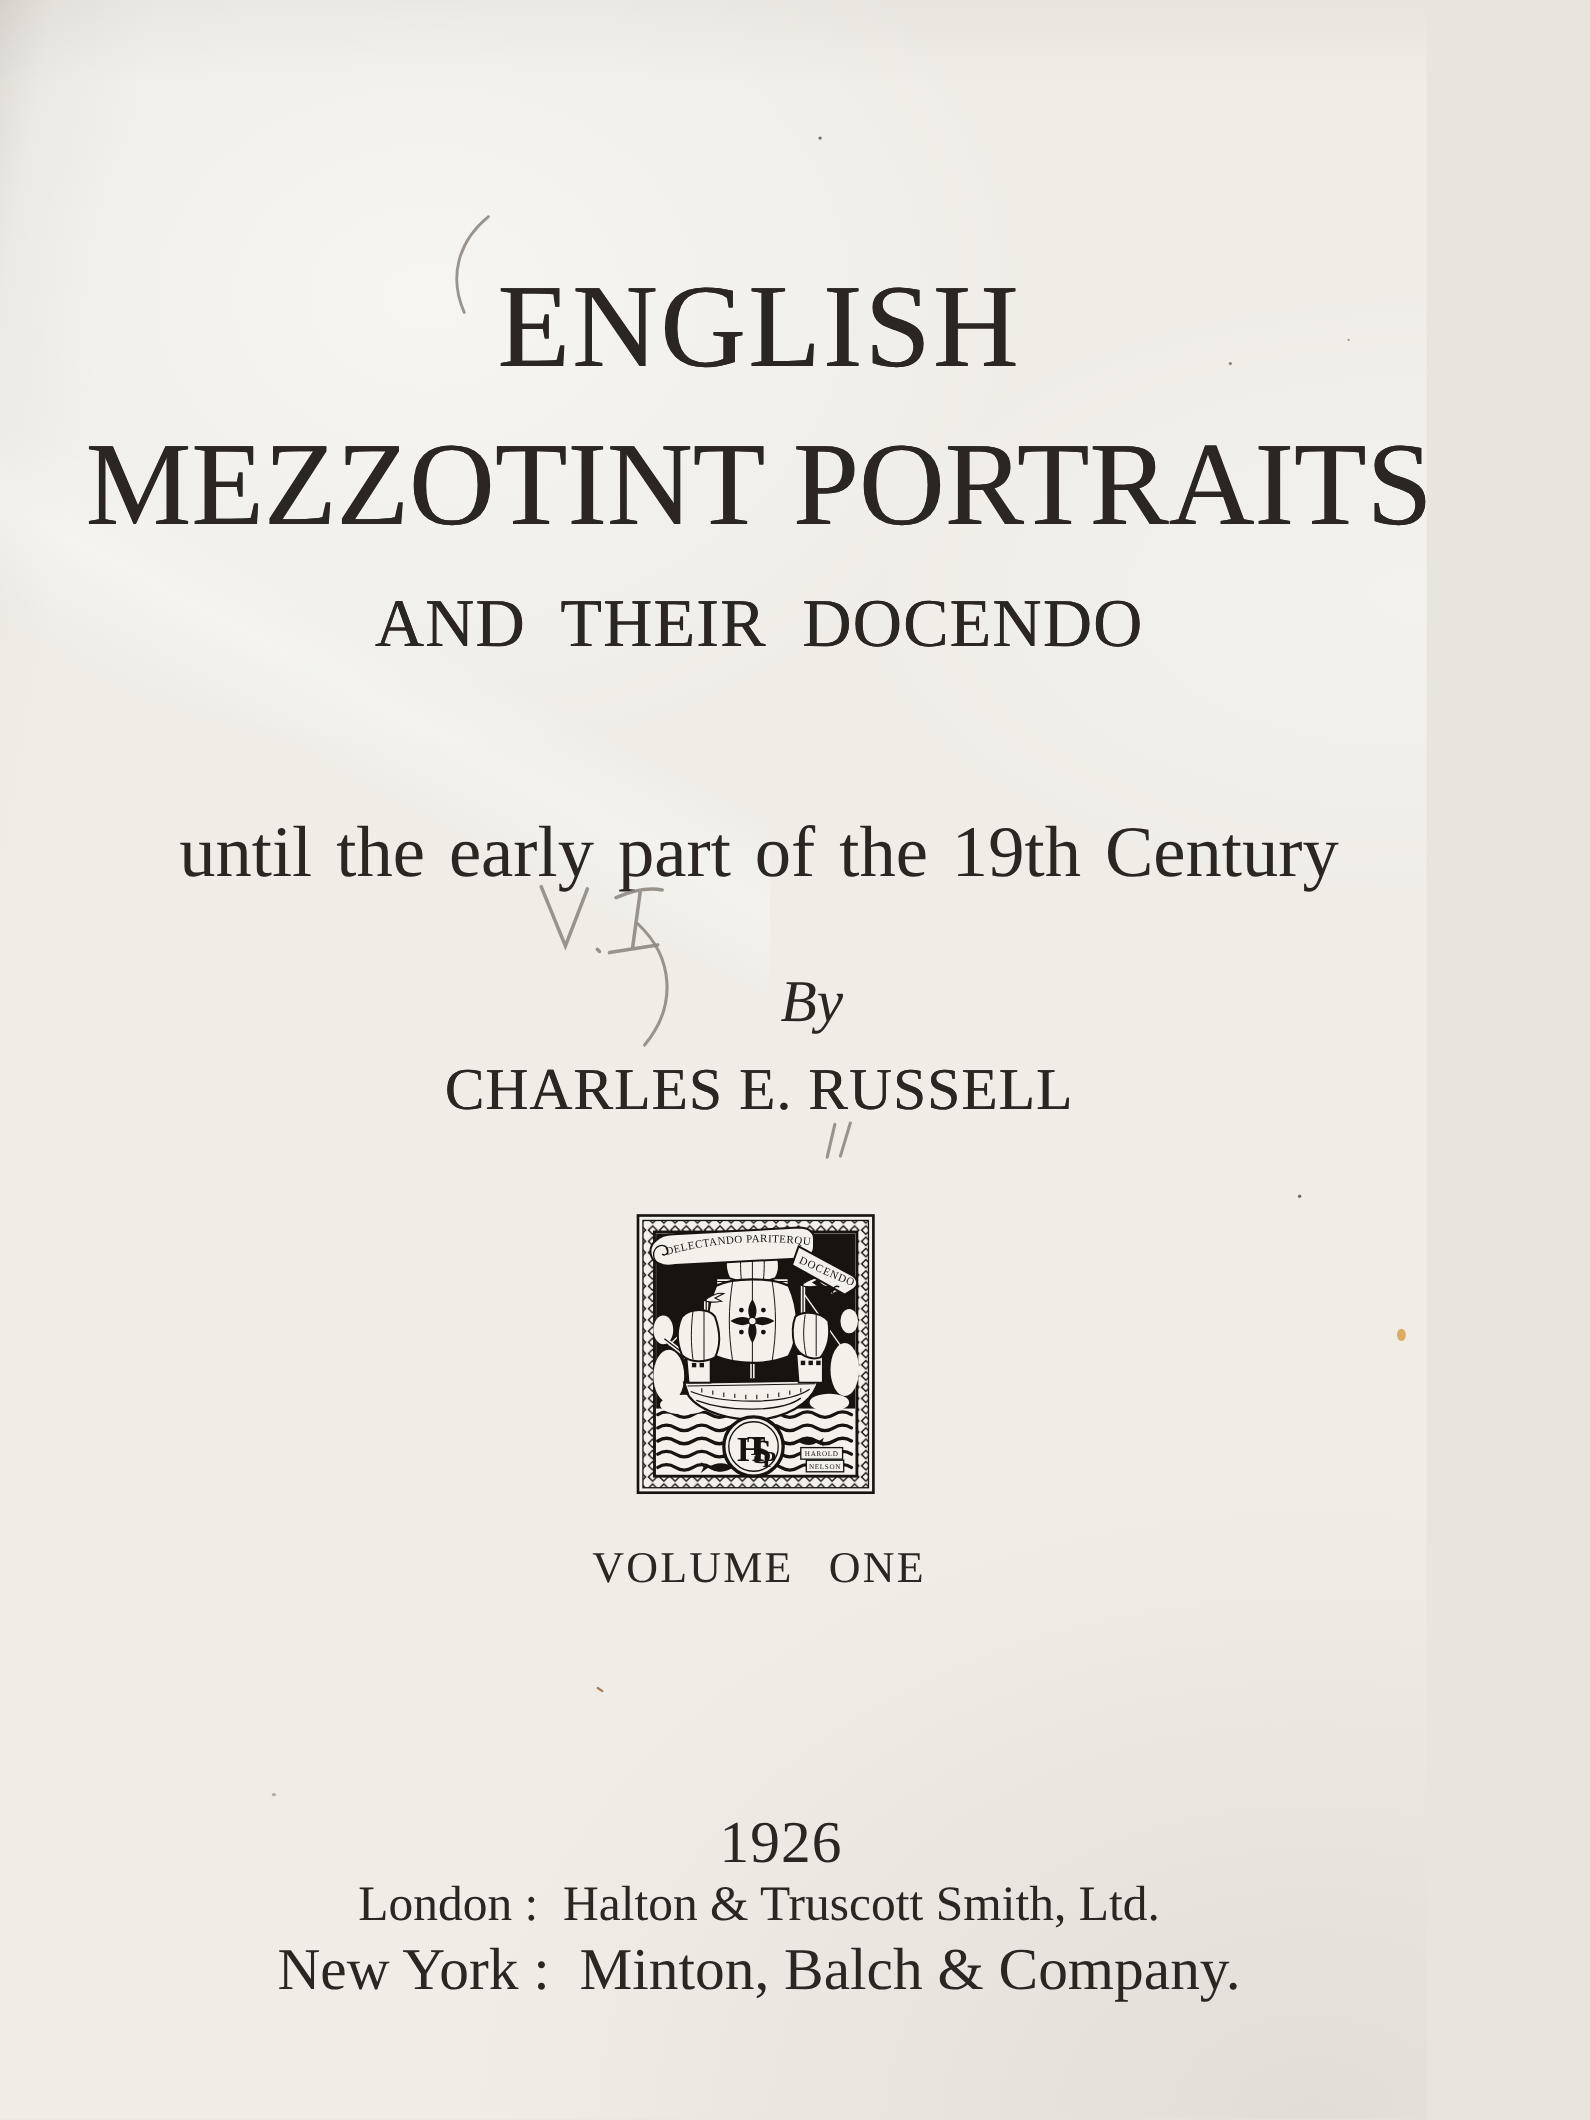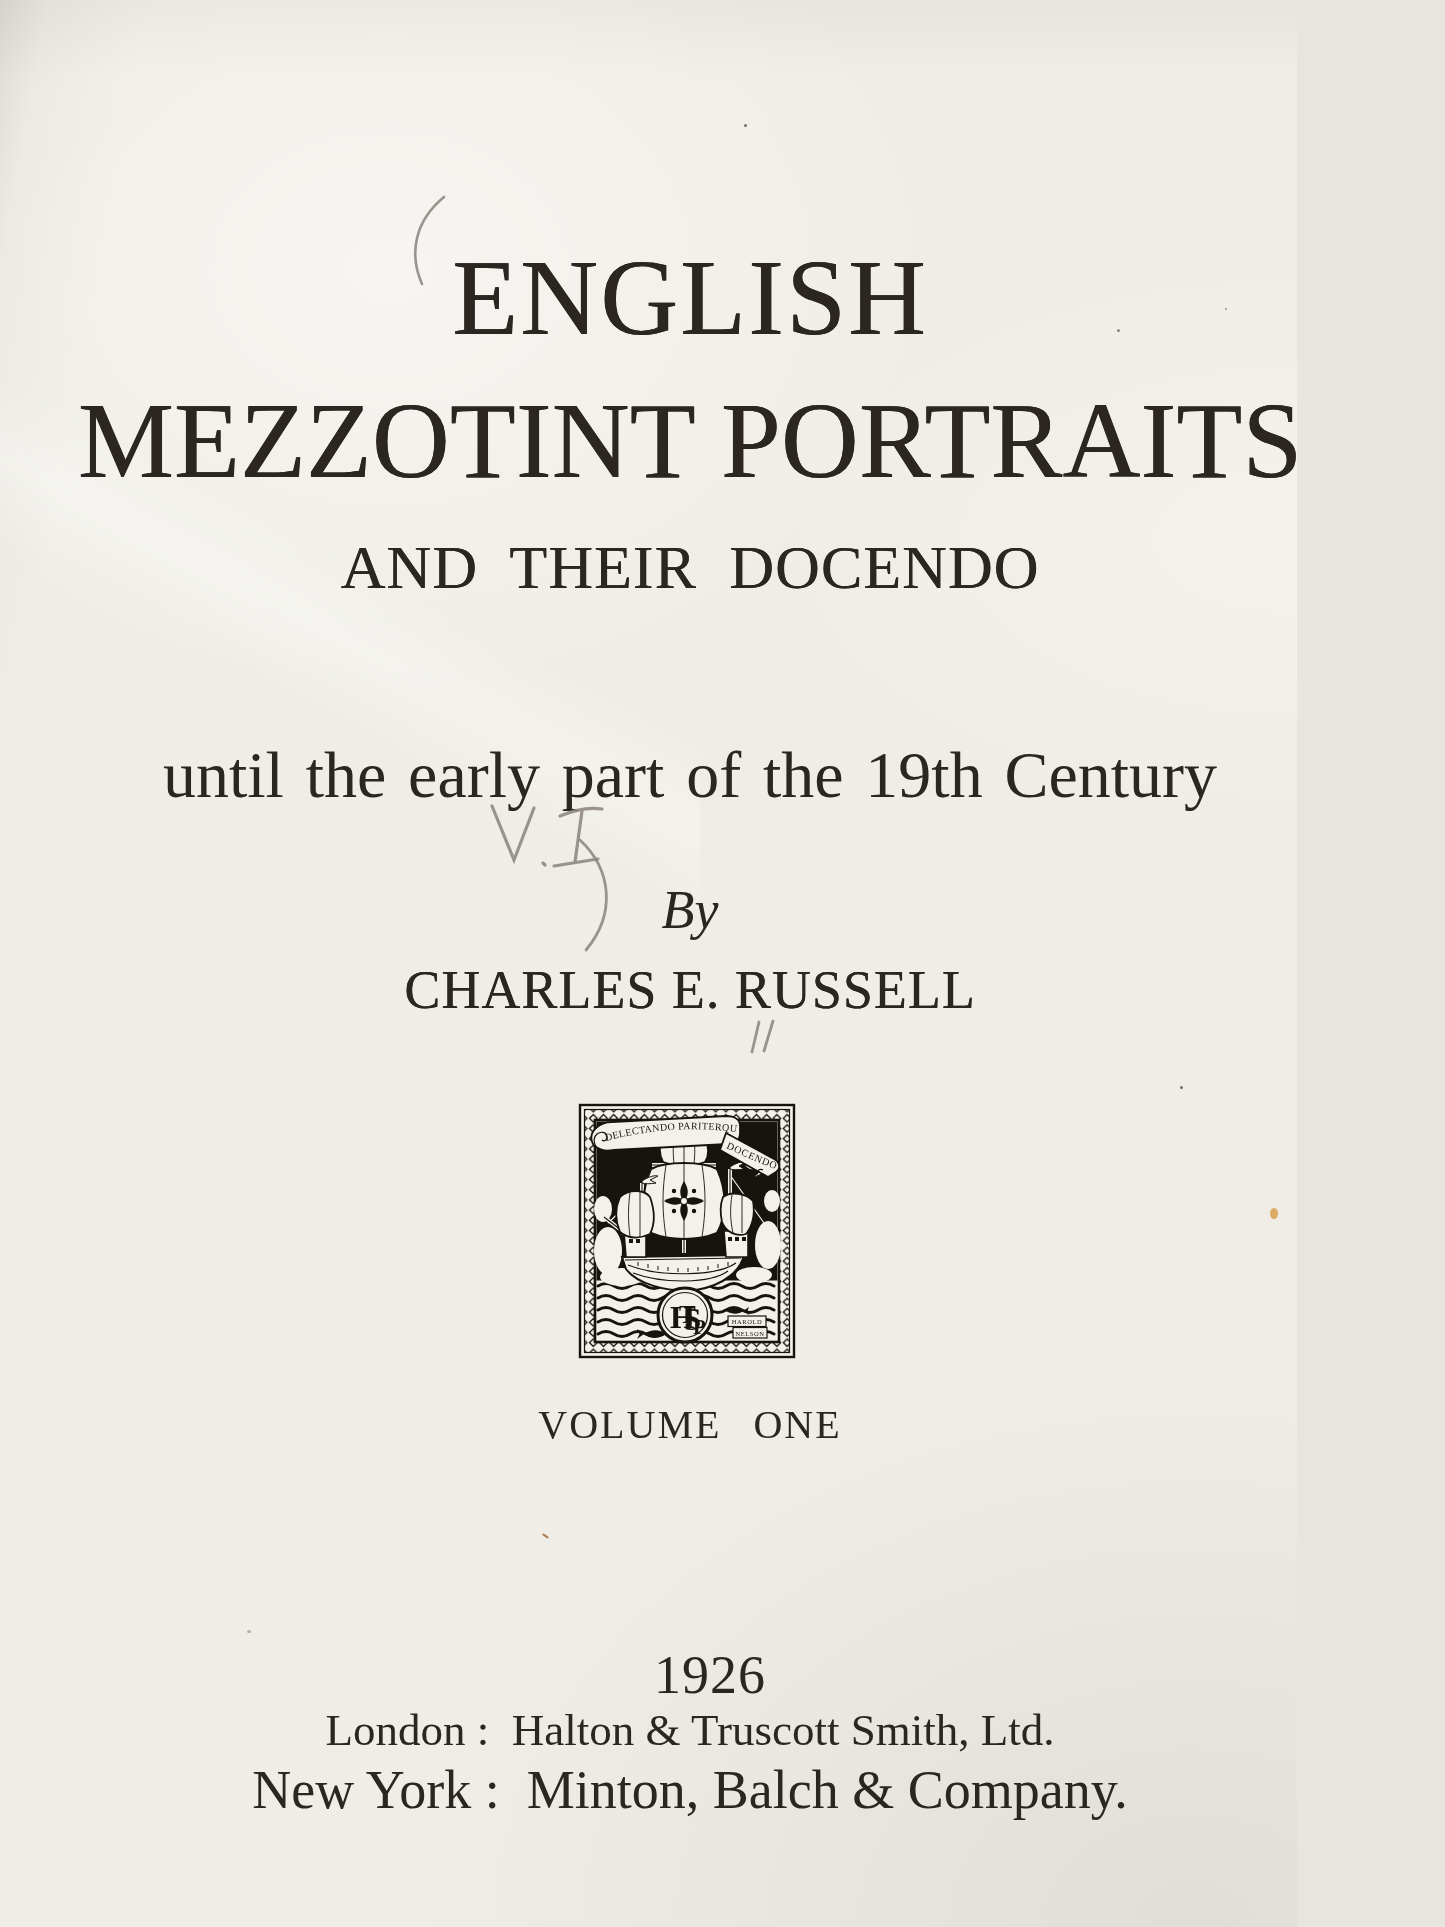--- a/index.html
+++ b/index.html
@@ -21,21 +21,21 @@
     position:absolute;left:-120px;top:300px;width:820px;height:620px;
     background:linear-gradient(28deg, rgba(255,255,255,0) 42%, rgba(255,255,255,0.30) 50%, rgba(255,255,255,0) 58%);
     pointer-events:none;
   }
   .cl{position:absolute;left:0;width:1380px;text-align:center;line-height:1;white-space:pre;}
   .title1{top:244px;font-size:108px;letter-spacing:2px;text-shadow:.4px 0 0 currentColor;}
   .title2{top:387px;font-size:108px;letter-spacing:0px;text-shadow:.4px 0 0 currentColor;}
   .subtitle{top:536px;font-size:62px;letter-spacing:1px;word-spacing:16px;text-shadow:.3px 0 0 currentColor;}
   .tag1{top:655px;font-size:66px;word-spacing:0.5em;}
   .tag2{top:742px;font-size:66px;word-spacing:0.08em;}
-  .byline{top:883px;font-size:54px;font-style:italic;}
+  .byline{top:883px;font-size:54px;font-style:italic;padding-left:48px;}
   .author{top:963px;font-size:54px;letter-spacing:1px;text-shadow:.3px 0 0 currentColor;}
   .volume{top:1405px;font-size:40px;letter-spacing:2px;word-spacing:20px;}
   .year{top:1648px;font-size:54px;letter-spacing:1px;margin-left:20px;}
   .imprint1{top:1708px;font-size:45px;}
   .imprint2{top:1763px;font-size:54px;}
   .printednote{top:1820px;font-size:24px;letter-spacing:0.5px;}
   .pencil{position:absolute;opacity:.88;}
   .emblem{position:absolute;left:578px;top:1103px;width:218px;height:256px;}
   .speck{position:absolute;border-radius:50%;}
 </style>

